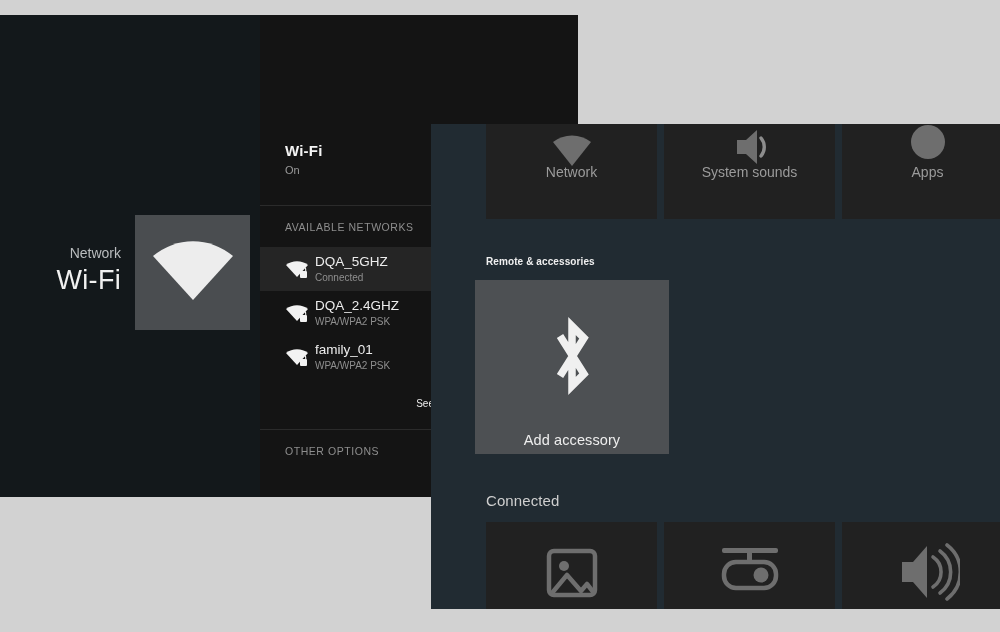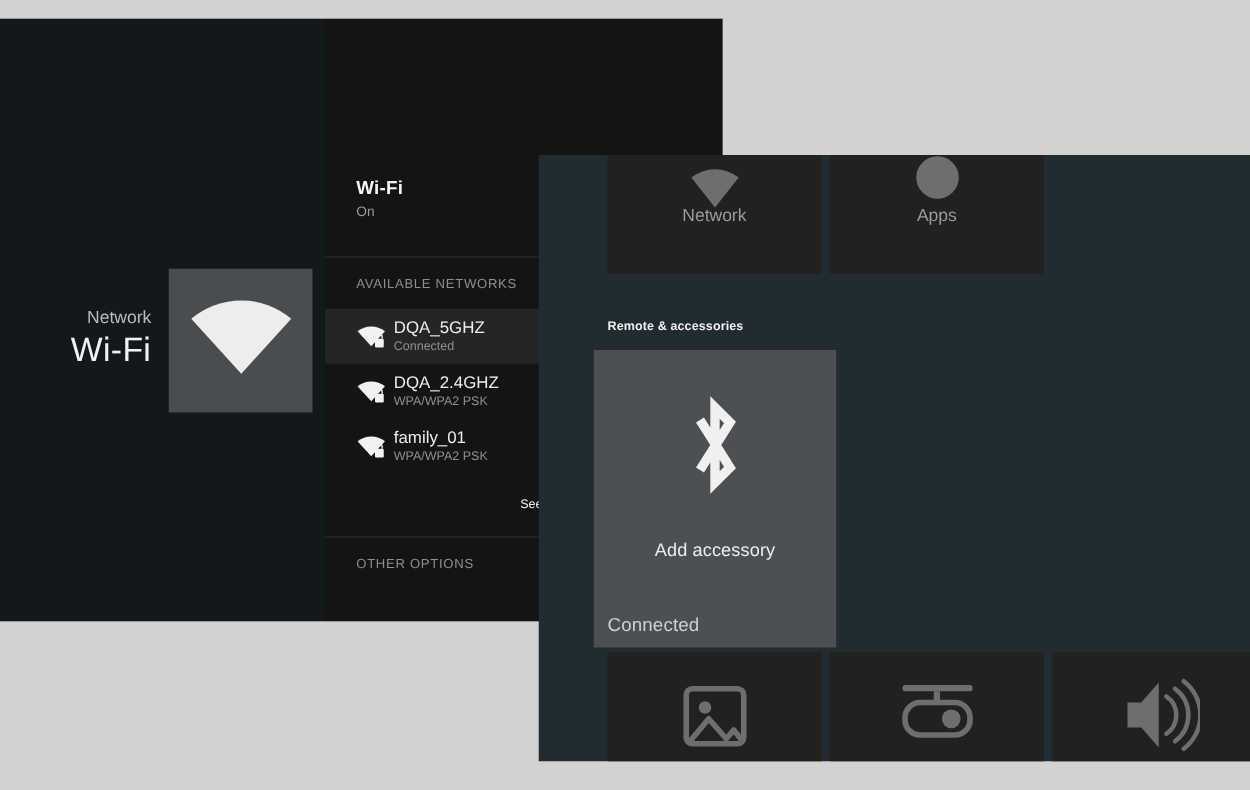--- a/index.html
+++ b/index.html
@@ -135,21 +135,21 @@
   .heading-projector{
     top:368px;
     font-weight:400;
     color:#cfcfcf;
     font-size:15px;
   }
 
   .accessory-tile{
     position:absolute;
     left:44px;top:156px;
-    width:194px;height:238px;
+    width:194px;height:174px;
     background:#4d5053;
     display:flex;
     flex-direction:column;
     align-items:center;
     justify-content:flex-start;
   }
   .accessory-glyph{margin-top:34px;}
   .accessory-label{
     color:#eeeeee;font-size:14.5px;
     margin-top:30px;
@@ -244,20 +244,29 @@
 
     <div class="tile">
       <span class="tile-glyph">
         <svg width="46" height="46" viewBox="0 0 46 46" aria-hidden="true">
           <path d="M23 42 L4 18 A31 31 0 0 1 42 18 Z" fill="#6e6e6e"></path>
         </svg>
       </span>
       <span class="tile-label">Network</span>
     </div>
 
+    <div class="tile">
+      <span class="tile-glyph">
+        <svg width="46" height="46" viewBox="0 0 46 46" aria-hidden="true">
+          <path d="M10 30 L10 16 L19 16 L30 6 L30 40 L19 30 Z" fill="#6e6e6e"></path>
+          <path d="M34 14 a14 14 0 0 1 0 18" fill="none" stroke="#8d8d8d" stroke-width="3.4" stroke-linecap="round"></path>
+        </svg>
+      </span>
+      <span class="tile-label">System sounds</span>
+    </div>
 
     <div class="tile">
       <span class="tile-glyph">
         <svg width="46" height="46" viewBox="0 0 46 46" aria-hidden="true">
           <circle cx="23" cy="18" r="17" fill="#6e6e6e"></circle>
         </svg>
       </span>
       <span class="tile-label">Apps</span>
     </div>
   </div>

